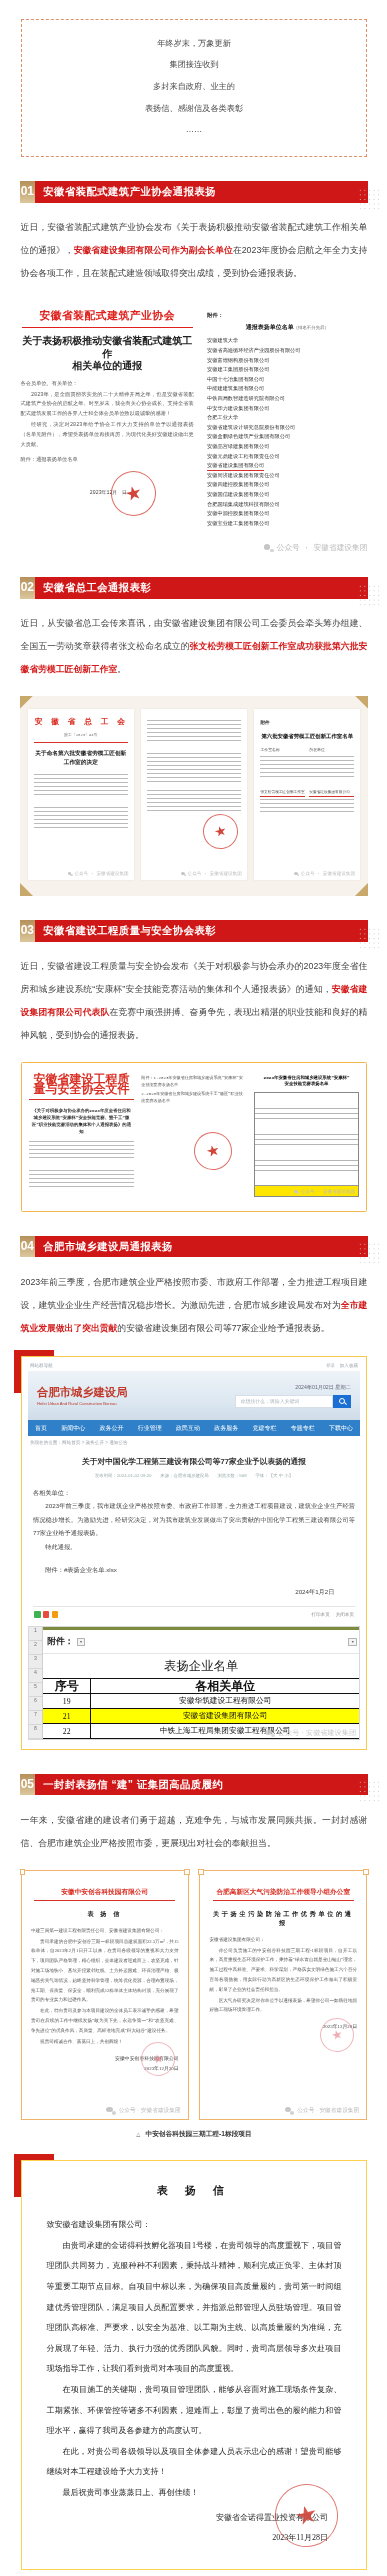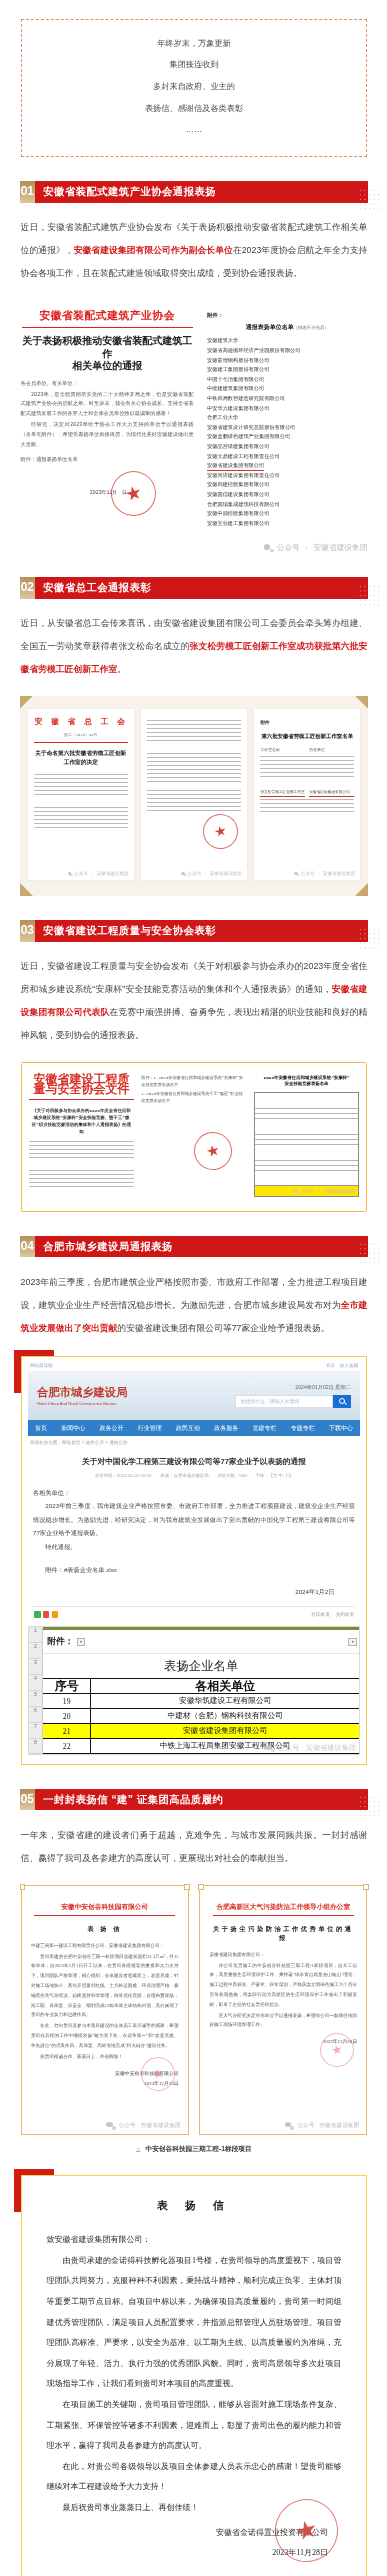--- a/index.html
+++ b/index.html
@@ -440,24 +440,20 @@
           <div class="xtable">
             <div class="xrow head">
               <div class="cno">序号</div>
               <div class="cname">各相关单位</div>
             </div>
             <div>
                 <div class="xrow">
                 <div class="cno">19</div>
                 <div class="cname">安徽华筑建设工程有限公司</div>
               </div>
-                <div class="xrow">
-                <div class="cno">20</div>
-                <div class="cname">中建材（合肥）钢构科技有限公司</div>
-              </div>
                 <div class="xrow hl-yellow">
                 <div class="cno">21</div>
                 <div class="cname">安徽省建设集团有限公司</div>
               </div>
                 <div class="xrow">
                 <div class="cno">22</div>
                 <div class="cname">中铁上海工程局集团安徽工程有限公司</div>
               </div>
               </div>
           </div>
@@ -468,21 +464,21 @@
         </div>
       </div>
     </div>
   </div>
 
   <div class="sec">
     <div class="sec-num">05</div>
     <div class="sec-bar">一封封表扬信 “建” 证集团高品质履约</div>
     <div class="sec-dots"></div>
   </div>
-  <p class="para"><span>一年来，安徽省建的建设者们勇于超越，克难争先，与城市发展同频共振。一封封感谢信、赢得了我司及各参建方的高度认可，更展现出对社会的奉献担当。</span></p>
+  <p class="para"><span>一年来，安徽省建的建设者们勇于超越，克难争先，与城市发展同频共振。一封封感谢信、合肥市建筑企业严格按照市委，更展现出对社会的奉献担当。</span></p>
 
   <div class="letters">
     <div class="letterbox">
       <div class="lt-org">安徽中安创谷科技园有限公司</div>
       <div class="lt-rule"></div>
       <div class="lt-title">表 扬 信</div>
       <div class="lt-body">
         <p class="ind" style="text-indent:0">中建三局第一建设工程有限责任公司、安徽省建设集团有限公司：</p>
         <p class="ind">贵司承建的合肥中安创谷三期一标段项目总建筑面积22.3万m²，共15栋单体，自2023年2月1日开工以来，在贵司各级领导的重视和大力支持下，项目团队严格管理，精心组织，全体建设者迎难而上，攻坚克难，针对施工场地狭小、基坑开挖紧邻红线、土方外运困难、环保治理严格、极端恶劣天气等情况，始终坚持科学管理，统筹优化资源，合理布置现场，抢工期、保质量、保安全，顺利完成12栋单体主体结构封顶，充分展现了贵司的专业实力和过硬作风。</p>
         <p class="ind">在此，特向贵司及参与本项目建设的全体员工表示诚挚的感谢，希望贵司在后续的工作中继续发扬“敢为天下先，永远争第一”和“攻坚克难、争先进位”的优良作风，高质量、高标准地完成“科大硅谷”建设任务。</p>

